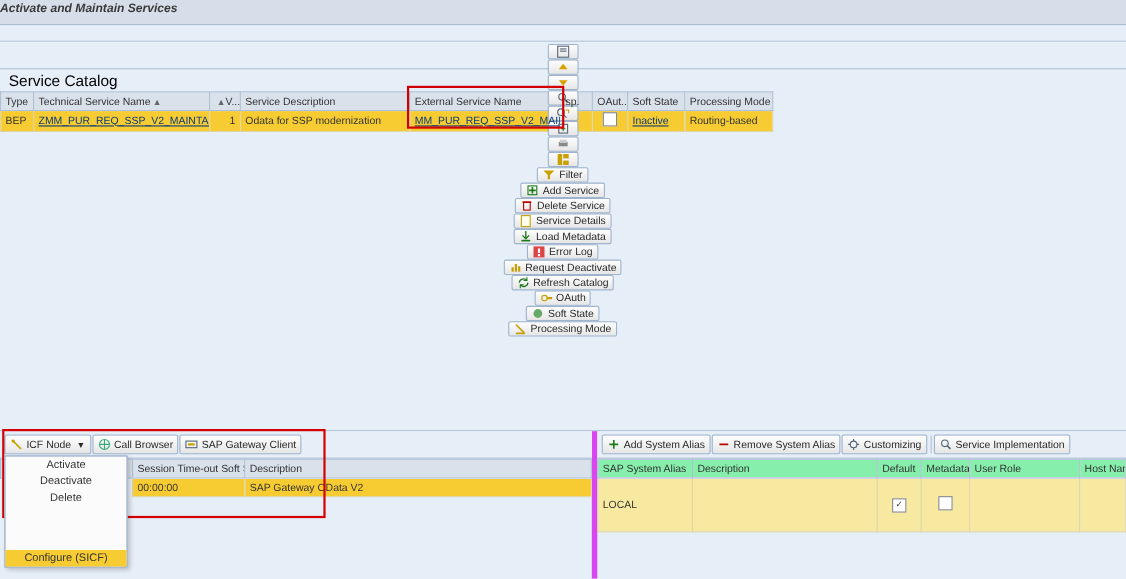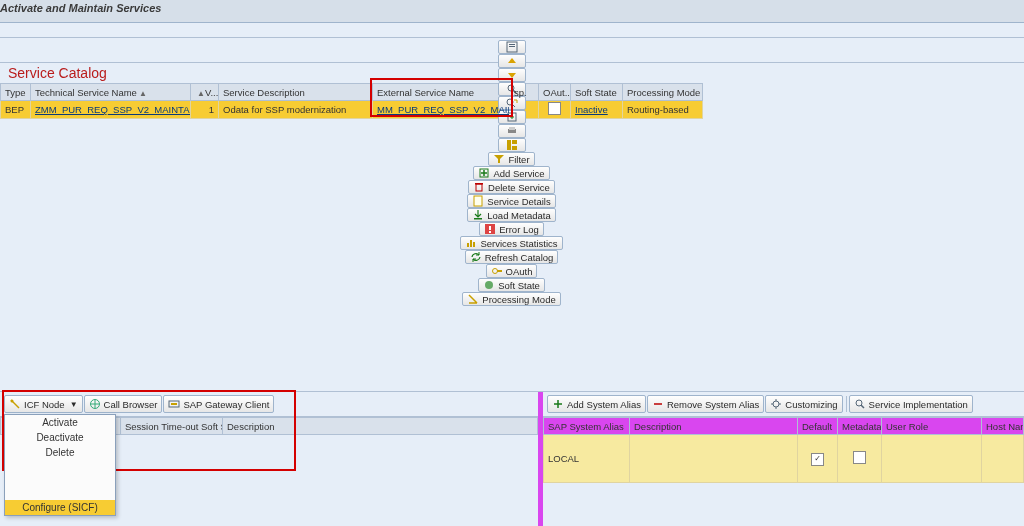--- a/index.html
+++ b/index.html
@@ -3,35 +3,35 @@
 <meta charset="utf-8">
 <style>
   html,body{margin:0;padding:0;font-family:Arial,Helvetica,sans-serif;font-size:10px;color:#333;background:#e6eef8;overflow:hidden;width:1024px;height:526px;}
   .titlebar{background:#d6dfe9;border-bottom:1px solid #9fb4cc;height:18px;padding:2px 0;font-weight:bold;font-style:italic;font-size:11px;color:#3a3a3a;}
   .spacer{height:14px;border-bottom:1px solid #b0c0d4;background:#e6eef8;}
   .toolbar{background:#e6eef8;padding:2px 4px;border-bottom:1px solid #b0c0d4;display:flex;align-items:center;gap:0px;height:20px;flex-direction:column;}
   .tbtn{display:inline-flex;align-items:center;gap:3px;background:linear-gradient(#fefefe,#e6e6e6);border:1px solid #9fb4cc;border-radius:2px;height:16px;padding:0 4px;margin-right:1px;cursor:pointer;font-size:9.5px;color:#2a2a2a;white-space:nowrap;}
   .tbtn .ic{width:12px;height:12px;display:inline-block;}
   .ibtn{width:18px;justify-content:center;}
   .sep{display:inline-block;width:1px;height:16px;background:#b0c0d4;margin:0 2px;}
-  .section-h{font-size:14px;color:#b91c1c;padding:2px 8px 2px 8px;font-weight:normal;}
+  .section-h{font-size:14px;color:#000000;padding:2px 8px 2px 8px;font-weight:normal;}
   .grid{width:100%;border-collapse:collapse;table-layout:fixed;}
   .grid th{background:#d9e1eb;border:1px solid #b0c0d4;padding:1px 4px;font-weight:normal;text-align:left;color:#333;height:14px;font-size:9.5px;white-space:nowrap;overflow:hidden;}
   .grid td{border:1px solid #e0d4a0;background:#f7eaa0;padding:1px 4px;height:14px;font-size:9.5px;white-space:nowrap;overflow:hidden;}
   .grid .sel td{background:#f7cc33;}
   .grid .link{color:#0a3a7a;text-decoration:underline;cursor:pointer;}
   .highlight-box{position:absolute;border:2px solid #d40000;pointer-events:none;}
   .panel-bottom{position:absolute;left:0;right:0;bottom:0;height:134px;border-top:1px solid #b0c0d4;display:flex;}
   .pleft{width:538px;border-right:5px solid #d946ef;position:relative;}
   .pright{flex:1;position:relative;}
   .subtoolbar{background:#e6eef8;padding:2px 4px;border-bottom:1px solid #b0c0d4;display:flex;align-items:center;gap:0;height:20px;}
   .menu-pop{position:absolute;top:22px;left:4px;width:110px;background:#fbfbfb;border:1px solid #8aa0bb;box-shadow:2px 2px 4px rgba(0,0,0,.2);z-index:5;}
   .menu-pop div{padding:2px 6px;font-size:10px;cursor:pointer;text-align:center;}
   .menu-pop div:hover,.menu-pop div.hl{background:#f7cc33;margin-top:40px;}
-  .grid2 th{background:#d946ef;border:1px solid #b0c0d4;padding:1px 4px;font-weight:normal;text-align:left;height:14px;font-size:9.5px;}
+  .grid2 th{background:#86efac;border:1px solid #b0c0d4;padding:1px 4px;font-weight:normal;text-align:left;height:14px;font-size:9.5px;}
   .grid2 td{background:#f7eaa0;border:1px solid #e0d4a0;padding:16px 4px;height:14px;font-size:9.5px;}
   .chk{width:11px;height:11px;display:inline-block;border:1px solid #888;background:#fff;font-size:8px;line-height:9px;text-align:center;color:#333;}
   .sort-ic{font-size:8px;color:#666;margin-left:2px;}
   .arrow{font-size:8px;margin-left:2px;}
   svg{display:block;}
 </style>
 </head>
 <body>
 
 <div class="titlebar">Activate and Maintain Services</div>
@@ -129,21 +129,21 @@
         <path d="M5 3h2v4H5zM5 8h2v2H5z" fill="#fff"></path>
       </svg>
       <span>Error Log</span>
     </span>
   <span class="tbtn">
       <svg class="ic" viewBox="0 0 12 12">
         <rect x="2" y="6" width="2" height="4" fill="#c8a000"></rect>
         <rect x="5" y="3" width="2" height="7" fill="#c8a000"></rect>
         <rect x="8" y="5" width="2" height="5" fill="#c8a000"></rect>
       </svg>
-      <span>Services Statistics</span>
+      <span>Request Deactivate</span>
     </span>
   <span class="tbtn">
       <svg class="ic" viewBox="0 0 12 12">
         <path d="M2 6a4 4 0 0 1 7-2M10 6a4 4 0 0 1-7 2" fill="none" stroke="#1a7a1a" stroke-width="1.2"></path>
         <path d="M9 1v3H6M3 11V8h3" fill="none" stroke="#1a7a1a"></path>
       </svg>
       <span>Refresh Catalog</span>
     </span>
   <span class="tbtn">
       <svg class="ic" viewBox="0 0 12 12">
@@ -252,20 +252,25 @@
           <col style="width:120px">
           <col style="width:102px">
           <col>
         </colgroup>
       <tbody>
           <tr>
         <th style="border-right:none"></th>
         <th>Session Time-out Soft State</th>
         <th>Description</th>
       </tr>
+      <tr class="sel">
+        <td style="background:transparent;border:none"></td>
+        <td>00:00:00</td>
+        <td>SAP Gateway OData V2</td>
+      </tr>
     </tbody>
       </table>
 
     <div class="highlight-box" style="top:-2px;left:2px;width:290px;height:77px;"></div>
   </div>
 
   <div class="pright">
     <div class="subtoolbar">
       <span class="tbtn">
           <svg class="ic" viewBox="0 0 12 12">

